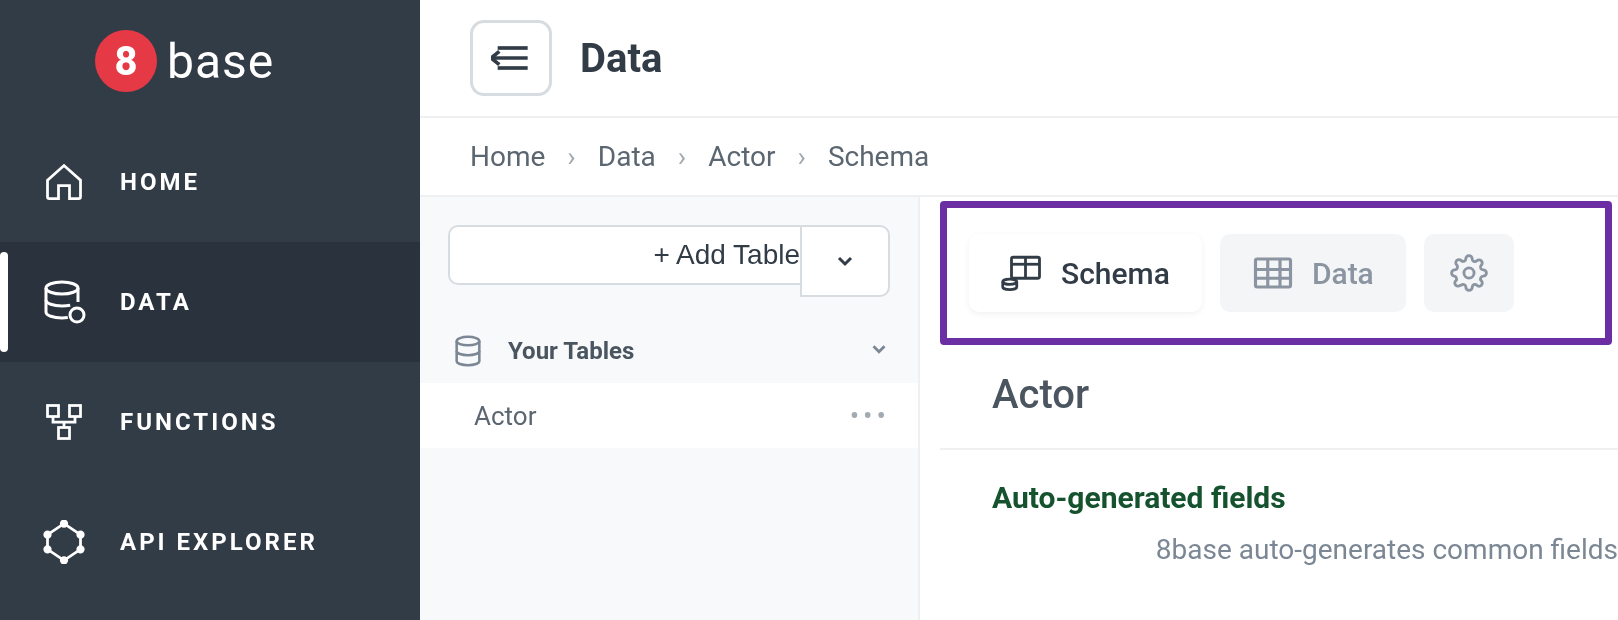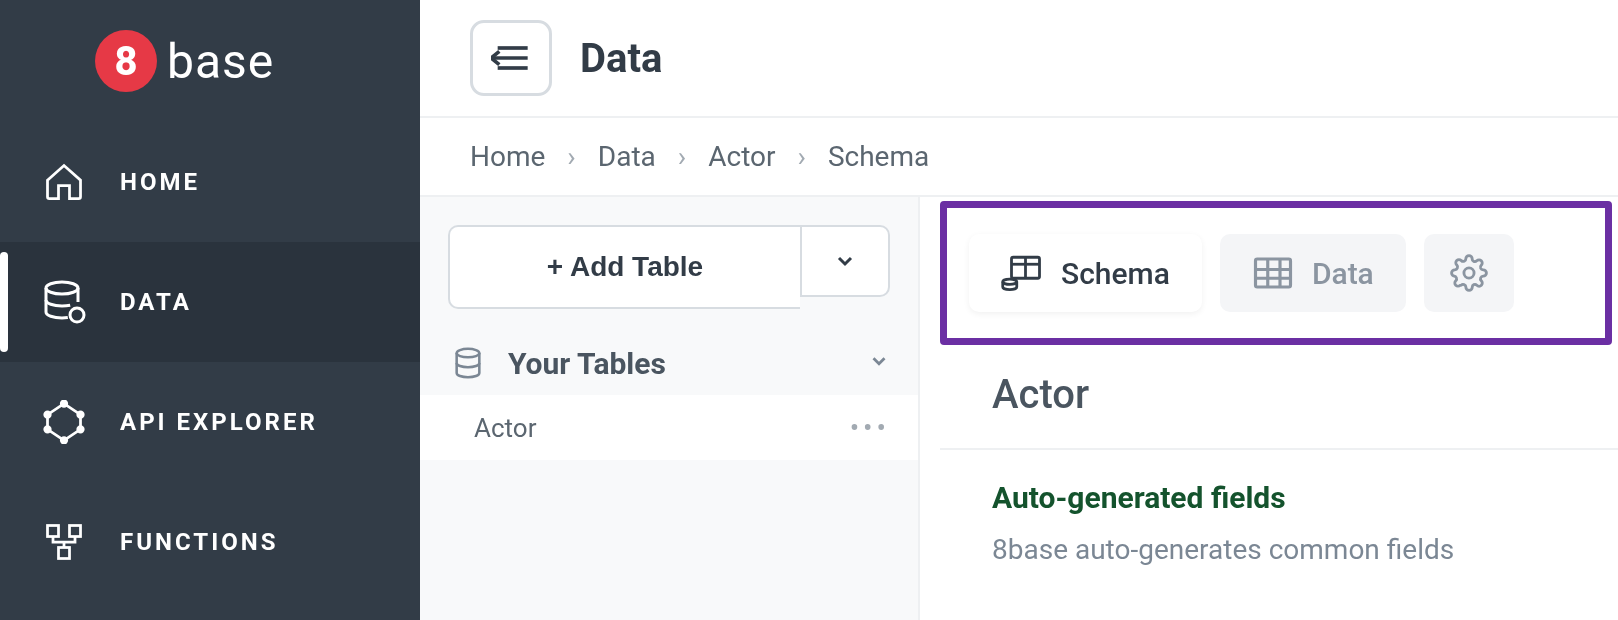--- a/index.html
+++ b/index.html
@@ -119,29 +119,30 @@
     border-right: 2px solid #eef0f2;
     background: #f8f9fa;
     padding-top: 28px;
   }
   .add-table-row {
     display: flex;
     margin: 0 28px 22px 28px;
   }
   .add-table-btn {
     flex: 1;
-    height: 84px;
+    height: 60px;
     background: #fff;
     border: 2px solid #d7dce1;
     border-right: none;
     border-radius: 10px 0 0 10px;
     font-size: 28px;
-    font-weight: 700;
+    font-weight: 400;
     color: #323c47;
     cursor: pointer;
+    text-align: right;
   }
   .add-table-more {
     width: 90px; height: 72px;
     background: #fff;
     border: 2px solid #d7dce1;
     border-radius: 0 10px 10px 0;
     display: flex; align-items: center; justify-content: center;
     cursor: pointer;
   }
   .section-title {
@@ -151,21 +152,21 @@
     padding: 12px 28px;
     cursor: pointer;
   }
   .section-title .icon {
     width: 40px; height: 40px;
     display: flex; align-items: center; justify-content: center;
     color: #7b8794;
   }
   .section-title .label {
     flex: 1;
-    font-size: 30px;
+    font-size: 24px;
     font-weight: 700;
     color: #4a5560;
   }
   .section-title .chevron { color: #7b8794; }
   .table-item {
     display: flex;
     align-items: center;
     padding: 16px 28px 16px 54px;
     font-size: 26px;
     color: #5b6670;
@@ -216,20 +217,21 @@
   .section-heading {
     font-size: 30px;
     font-weight: 700;
     color: #14532d;
     margin: 0 0 18px 52px;
   }
   .section-desc {
     font-size: 28px;
     color: #7b8794;
     margin-left: 52px;
+    text-align: right;
   }
 </style>
 </head>
 <body>
 
 <div class="sidebar">
   <div class="logo">
     <div class="logo-badge">8</div>
     <div class="logo-text">base</div>
   </div>
@@ -246,47 +248,47 @@
   <div class="nav-item active">
     <span class="nav-icon">
       <svg width="48" height="48" viewBox="0 0 24 24" fill="none" stroke="#fff" stroke-width="1.5">
           <ellipse cx="11" cy="5" rx="8" ry="3"></ellipse>
           <path d="M3 5v12c0 1.7 3.6 3 8 3 1 0 2-.07 2.9-.2M19 5v7"></path>
           <path d="M3 11c0 1.7 3.6 3 8 3 1.5 0 2.9-.15 4.1-.4"></path>
           <circle cx="18.5" cy="18.5" r="3.5"></circle>
         </svg>
     </span>
     <span class="nav-label">DATA</span>
+  </div>
+
+  <div class="nav-item">
+    <span class="nav-icon">
+      <svg width="44" height="44" viewBox="0 0 24 24" fill="none" stroke="#fff" stroke-width="1.5">
+          <rect x="3" y="3" width="6" height="6"></rect>
+          <rect x="15" y="3" width="6" height="6"></rect>
+          <rect x="9" y="15" width="6" height="6"></rect>
+          <path d="M6 9v3h12V9M12 12v3"></path>
+        </svg>
+    </span>
+    <span class="nav-label">FUNCTIONS</span>
   </div>
 
   <div class="nav-item">
     <span class="nav-icon">
       <svg width="44" height="44" viewBox="0 0 24 24" fill="none" stroke="#fff" stroke-width="1.5">
           <polygon points="12,2 21,8 21,16 12,22 3,16 3,8"></polygon>
           <circle cx="12" cy="2" r="1.5" fill="#fff"></circle>
           <circle cx="21" cy="8" r="1.5" fill="#fff"></circle>
           <circle cx="21" cy="16" r="1.5" fill="#fff"></circle>
           <circle cx="12" cy="22" r="1.5" fill="#fff"></circle>
           <circle cx="3" cy="16" r="1.5" fill="#fff"></circle>
           <circle cx="3" cy="8" r="1.5" fill="#fff"></circle>
         </svg>
     </span>
     <span class="nav-label">API EXPLORER</span>
-  </div>
-
-  <div class="nav-item">
-    <span class="nav-icon">
-      <svg width="44" height="44" viewBox="0 0 24 24" fill="none" stroke="#fff" stroke-width="1.5">
-          <rect x="3" y="3" width="6" height="6"></rect>
-          <rect x="15" y="3" width="6" height="6"></rect>
-          <rect x="9" y="15" width="6" height="6"></rect>
-          <path d="M6 9v3h12V9M12 12v3"></path>
-        </svg>
-    </span>
-    <span class="nav-label">FUNCTIONS</span>
   </div>
 </div>
 
 <div class="main">
 
   <div class="topbar">
     <button class="collapse-btn">
       <svg width="40" height="34" viewBox="0 0 24 20" fill="none" stroke="#323c47" stroke-width="2.2">
         <line x1="4" y1="4" x2="22" y2="4"></line>
           <line x1="0" y1="10" x2="22" y2="10"></line>

